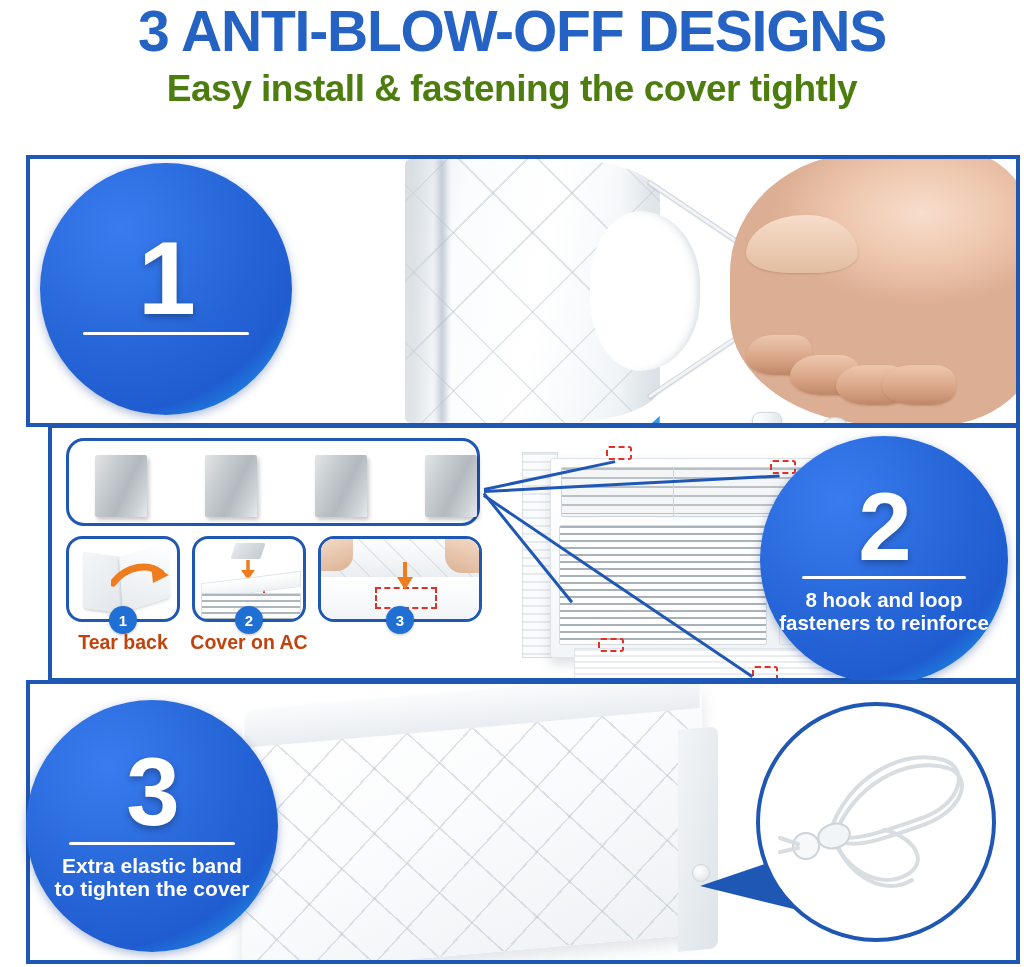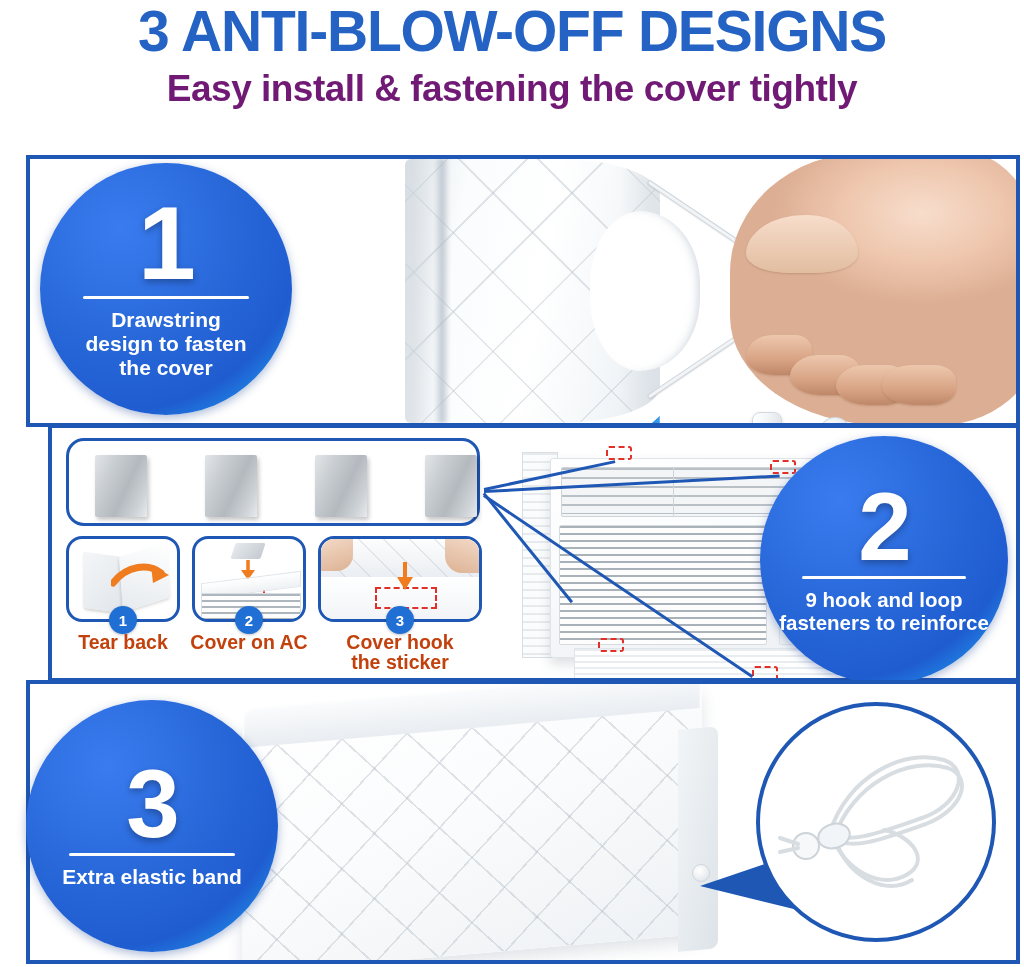--- a/index.html
+++ b/index.html
@@ -17,21 +17,21 @@
     position:absolute; left:0; top:-2px; width:1024px;
     text-align:center;
     font-size:57px; font-weight:bold; letter-spacing:-1.2px;
     color:#2463c4; white-space:nowrap;
     transform: scaleX(1.0);
   }
   .hdr-sub {
     position:absolute; left:0; top:68px; width:1024px;
     text-align:center;
     font-size:37px; font-weight:bold; letter-spacing:-0.5px;
-    color:#701a75; white-space:nowrap;
+    color:#4d7c0f; white-space:nowrap;
   }
 
   
   .panel { position:absolute; border:4px solid #1f57b5; background:#fff; }
   #panel1 { left:26px;  top:155px; width:994px; height:272px; }
   #panel2 { left:48px;  top:424px; width:972px; height:258px; }
   #panel3 { left:26px;  top:680px; width:994px; height:284px; }
 
   
   .badge {
@@ -278,25 +278,20 @@
 
       <div class="cordlock"></div>
 
       <div class="cord-knot"></div>
     </div>
   </div>
 
   <div class="badge" id="badge1">
     <div class="num">1</div>
     <div class="rule"></div>
-    <div class="cap">
-      <div>Drawstring</div>
-      <div>design to fasten</div>
-      <div>the cover</div>
-    </div>
   </div>
 
   <div class="panel" id="panel2">
     <div id="p2-art">
 
       <div class="strip-card">
         <div class="velcro" style="left:26px;"></div>
         <div class="velcro" style="left:136px;"></div>
         <div class="velcro" style="left:246px;"></div>
         <div class="velcro" style="left:356px;"></div>
@@ -363,24 +358,20 @@
                       background:linear-gradient(180deg,#ffffff,#f0f3f6);"></div>
           <div style="position:absolute;left:54px;top:48px;width:62px;height:22px;
                       border:2px dashed #e03028;"></div>
           <svg style="position:absolute;left:74px;top:22px;" width="20" height="30" viewBox="0 0 20 30">
             <line x1="10" y1="1" x2="10" y2="18" stroke="#ef7c1f" stroke-width="4"></line>
             <polygon points="10,29 2,16 18,16" fill="#ef7c1f"></polygon>
           </svg>
         </div>
         <div class="mini-num">3</div>
       </div>
-      <div class="mini-cap" style="left:262px; width:172px;">
-        <div>Cover hook</div>
-        <div>the sticker</div>
-      </div>
 
       <div class="ac-unit">
         <div class="ac-sleeve"></div>
         <div class="ac-body">
           <div class="ac-vent-top" style="left:10px;"></div>
           <div class="ac-vent-top" style="left:122px;width:168px;"></div>
           <div class="ac-grill"></div>
           <div class="ac-panel">
             <div class="ac-display">73</div>
             <div class="ac-btn" style="left:6px;top:46px;"></div>
@@ -403,21 +394,21 @@
       <div class="blue-line" style="left:432px; top:62px; width:296px; transform:rotate(-3deg);"></div>
       <div class="blue-line" style="left:432px; top:64px; width:140px; transform:rotate(51deg);"></div>
       <div class="blue-line" style="left:432px; top:66px; width:324px; transform:rotate(34deg);"></div>
     </div>
   </div>
 
   <div class="badge" id="badge2">
     <div class="num">2</div>
     <div class="rule"></div>
     <div class="cap">
-      <div>9 hook and loop</div>
+      <div>8 hook and loop</div>
       <div>fasteners to reinforce</div>
     </div>
   </div>
 
   <div class="panel" id="panel3">
     <div id="p3-art">
       <div class="cover3"></div>
       <div class="cover3-top"></div>
       <div class="cover3-side"></div>
 
@@ -438,16 +429,17 @@
         <path d="M8 138 L26 134" stroke="#d8dde2" stroke-width="4" stroke-linecap="round"></path>
       </svg>
     </div>
   </div>
 
   <div class="badge" id="badge3">
     <div class="num">3</div>
     <div class="rule"></div>
     <div class="cap">
       <div>Extra elastic band</div>
+      <div>to tighten the cover</div>
     </div>
   </div>
 
 </div>
 
 </body></html>

